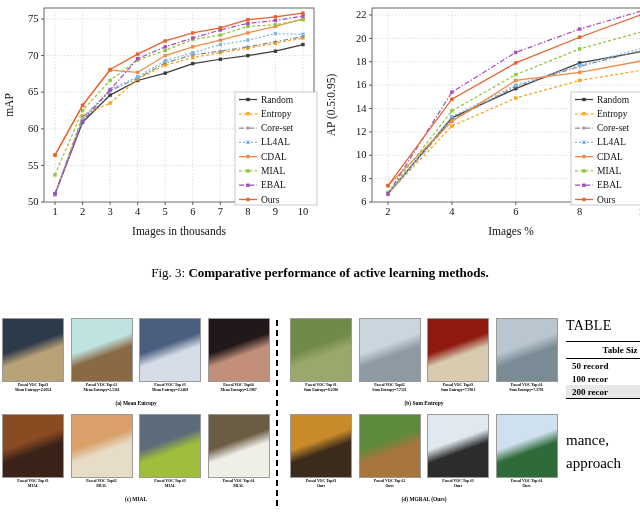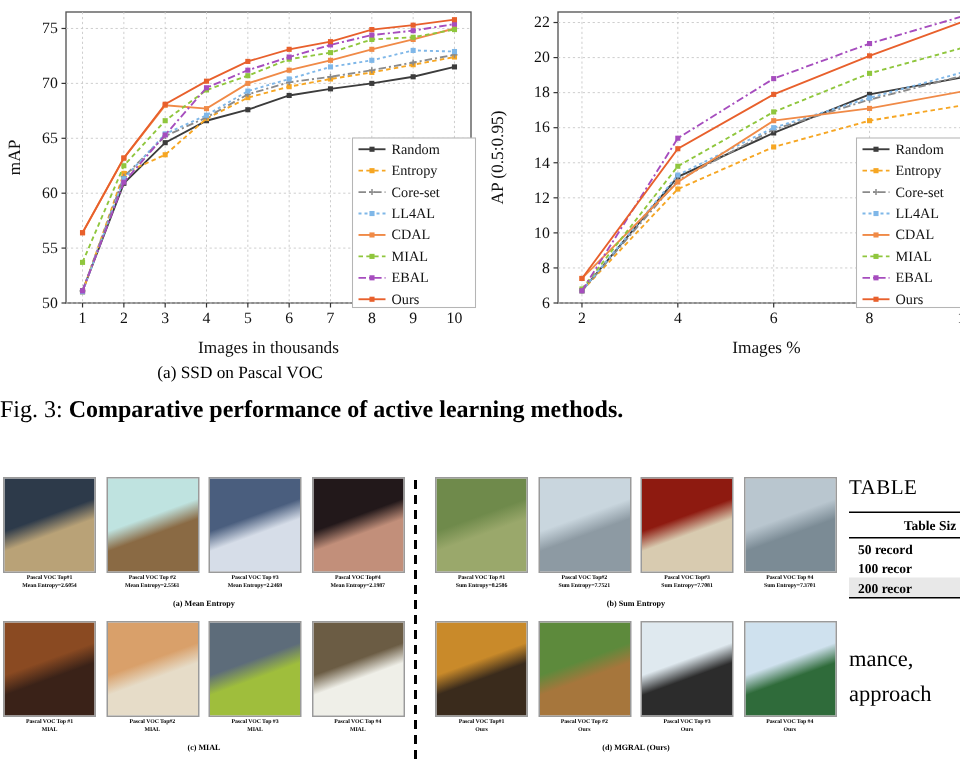--- a/index.html
+++ b/index.html
@@ -17,22 +17,22 @@
   .chart-svg{display:block;}
 
   .subcap{
     position:absolute;top:243px;font-size:11.5px;
     font-family:"Liberation Serif",serif;text-align:center;white-space:nowrap;
   }
   #subcapA{left:0;width:320px;}
   #subcapB{left:320px;width:320px;}
 
   .figcap{
-    position:absolute;left:0;top:265px;width:640px;text-align:left;
-    font-size:16px;white-space:nowrap;
+    position:absolute;left:0;top:265px;width:640px;text-align:center;
+    font-size:13px;white-space:nowrap;
   }
   .figcap .lead{font-weight:400;}
   .figcap .bold{font-weight:bold;}
 
   
   .grid-fig{position:absolute;left:2px;top:318px;width:556px;height:192px;}
   .half{position:absolute;top:0;width:268px;height:192px;}
   #halfL{left:0;}
   #halfR{left:288px;}
   .divider{
@@ -376,21 +376,20 @@
           <line x1="255" y1="185.21428571428572" x2="273" y2="185.21428571428572" stroke="#a64dbe" stroke-width="1.25" stroke-dasharray="5,2,1.4,2"></line>
           <rect x="262.3" y="183.51428571428573" width="3.4" height="3.4" fill="#a64dbe"></rect>
           <text x="277" y="188.21428571428572" font-size="9.5" fill="#111">EBAL</text>
           <line x1="255" y1="199.5" x2="273" y2="199.5" stroke="#e8602c" stroke-width="1.25"></line>
           <rect x="262.3" y="197.8" width="3.4" height="3.4" fill="#e8602c"></rect>
           <text x="277" y="202.5" font-size="9.5" fill="#111">Ours</text>
         </svg>
       </div>
   </div>
 
-  <div class="subcap" id="subcapA">(a) SSD on Pascal VOC</div>
 
   <div class="figcap">
     <span class="lead">Fig. 3:</span>
     <span class="bold">Comparative performance of active learning methods.</span>
   </div>
 
   <div class="grid-fig">
     <div class="half" id="halfL">
         <div class="cellrow rowTop">
           <div class="cell" style="left: 0px;">

